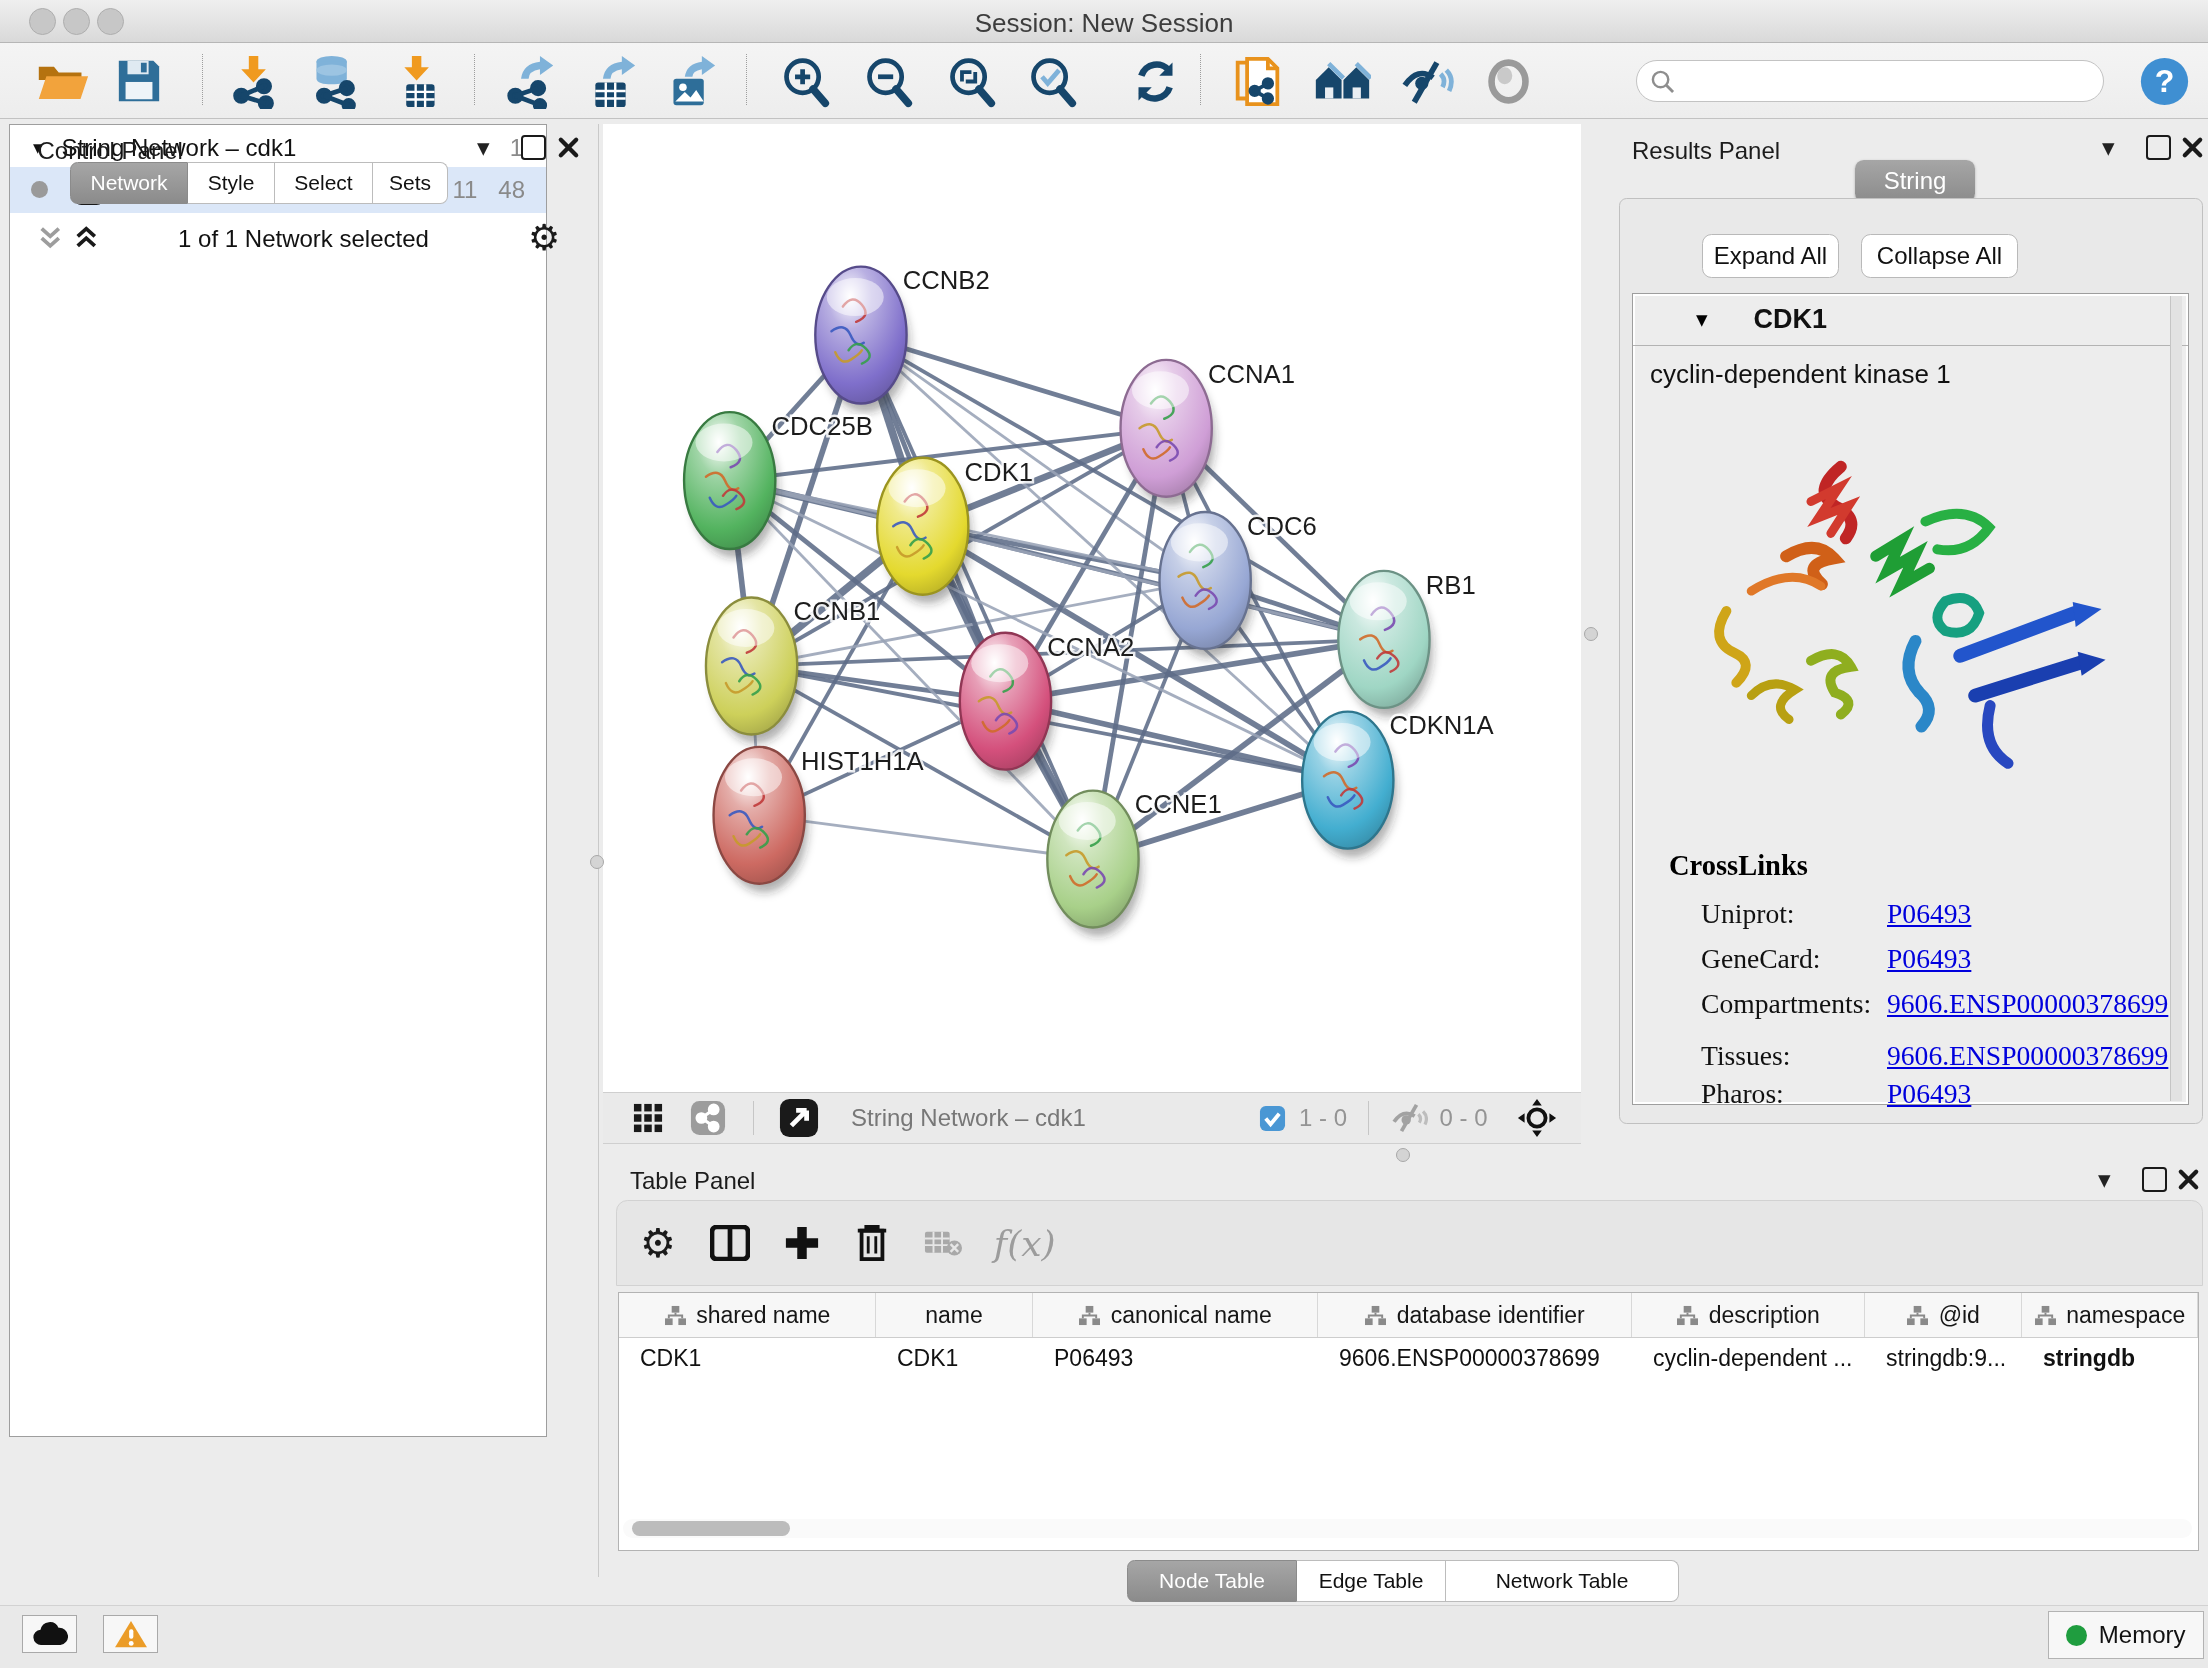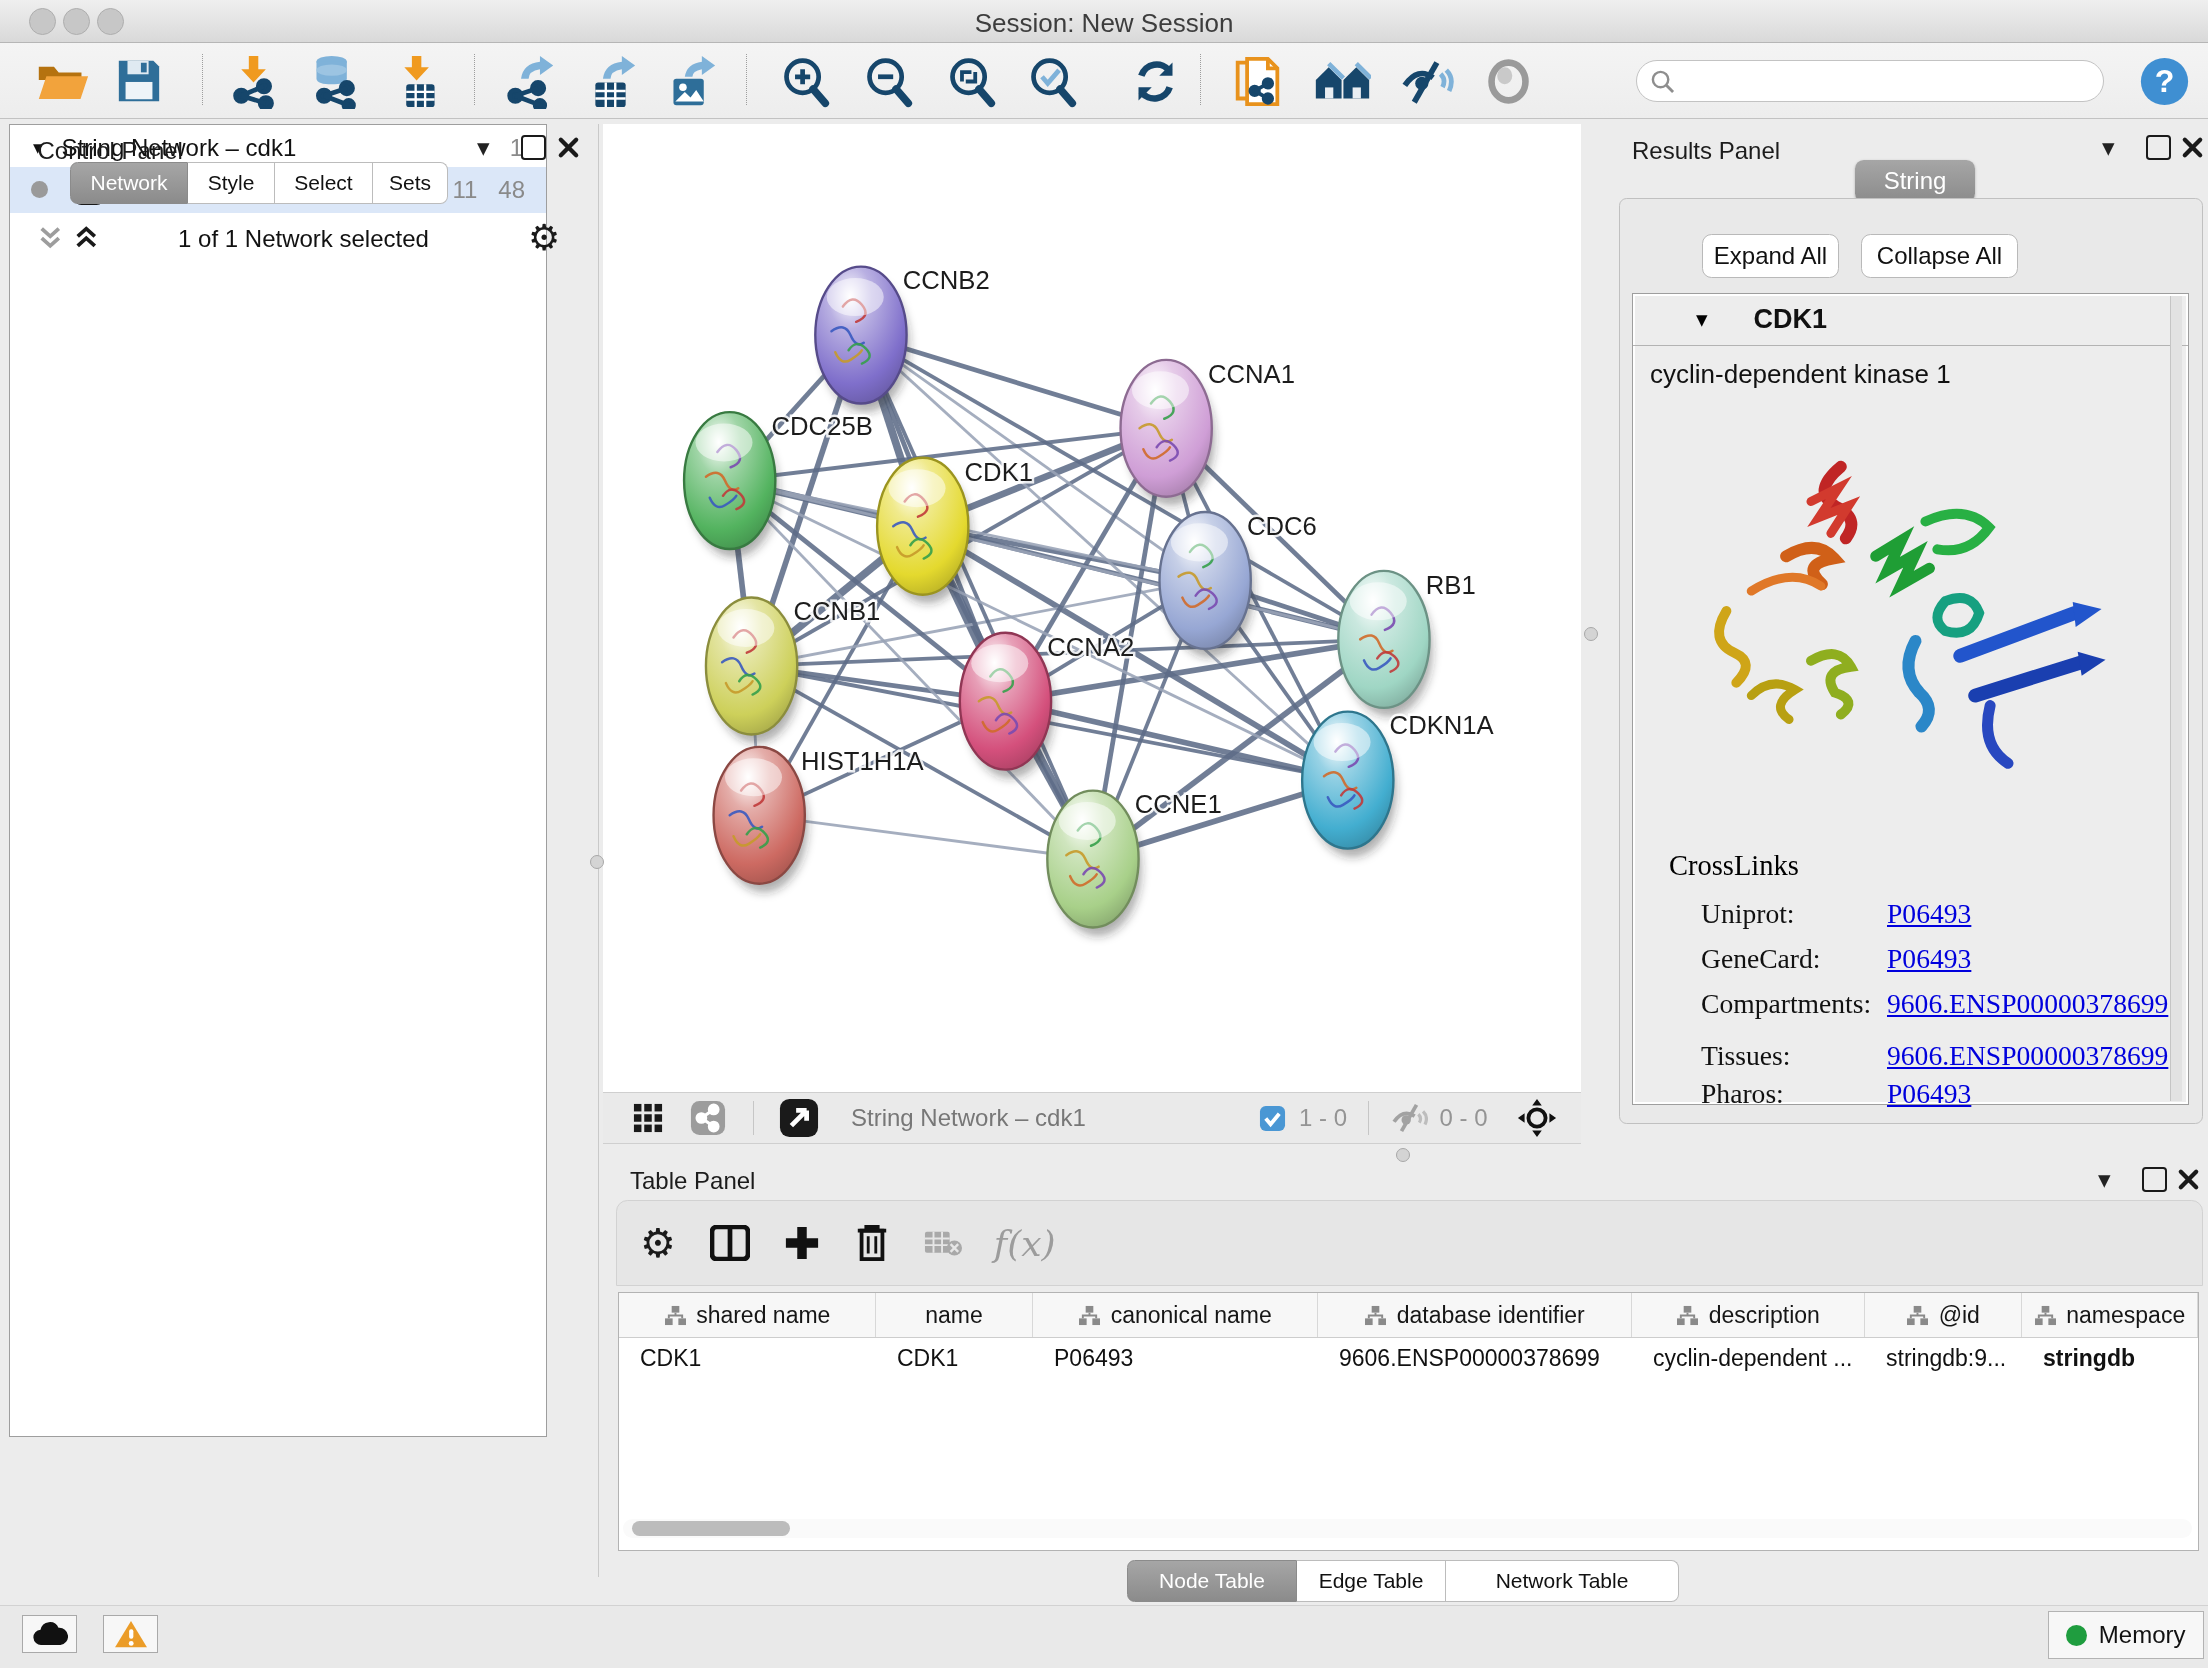--- a/index.html
+++ b/index.html
@@ -630,21 +630,21 @@
         <path d="M255 195 q26 -10 34 12 q-8 26 -34 18 q-16 -12 0 -30" stroke="#16a080" stroke-width="10"></path>
         <path d="M225 235 q-16 30 4 52 q18 16 2 34" stroke="#2b87c8" stroke-width="12"></path>
         <path d="M270 250 L385 207" stroke="#2255cc" stroke-width="14"></path>
         <path d="M285 290 L390 257" stroke="#1a3fb0" stroke-width="14"></path>
         <path d="M300 300 q-10 40 18 58" stroke="#2848c0" stroke-width="11"></path>
       </g>
       <path d="M383 196 L412 203 386 221z" fill="#2255cc"></path>
       <path d="M388 246 L416 254 392 270z" fill="#1a3fb0"></path>
     </svg>
 
-    <div class="serif" style="margin:25px 0 0 36px;font-size:28.5px;font-weight:normal;color:#000">CrossLinks</div>
+    <div class="serif" style="margin:25px 0 0 36px;font-size:28.5px;font-weight:bold;color:#000">CrossLinks</div>
     <div style="margin:9.5px 0 0 68px">
       <div class="serif" style="display:flex;height:45px;align-items:center">
         <span class="xlabel" style="width:186px">Uniprot:</span>
         <a class="xlink">P06493</a>
       </div>
       <div class="serif" style="display:flex;height:45px;align-items:center">
         <span class="xlabel" style="width:186px">GeneCard:</span>
         <a class="xlink">P06493</a>
       </div>
       <div class="serif" style="display:flex;height:45px;align-items:center">

